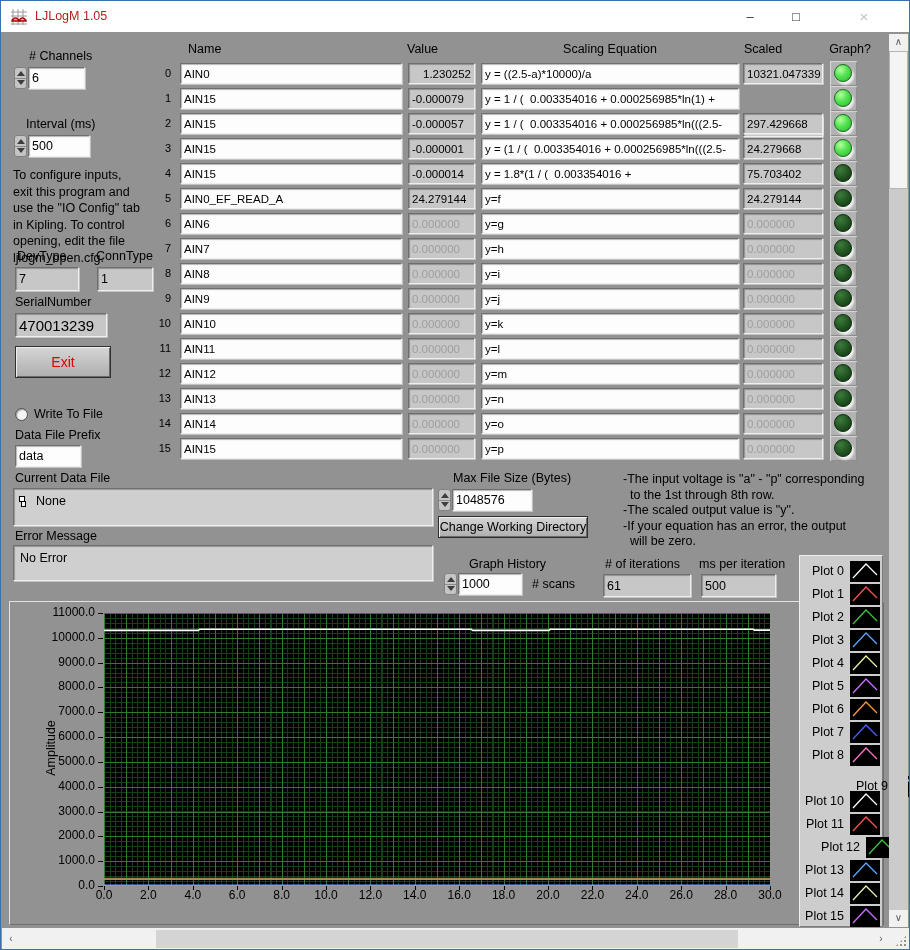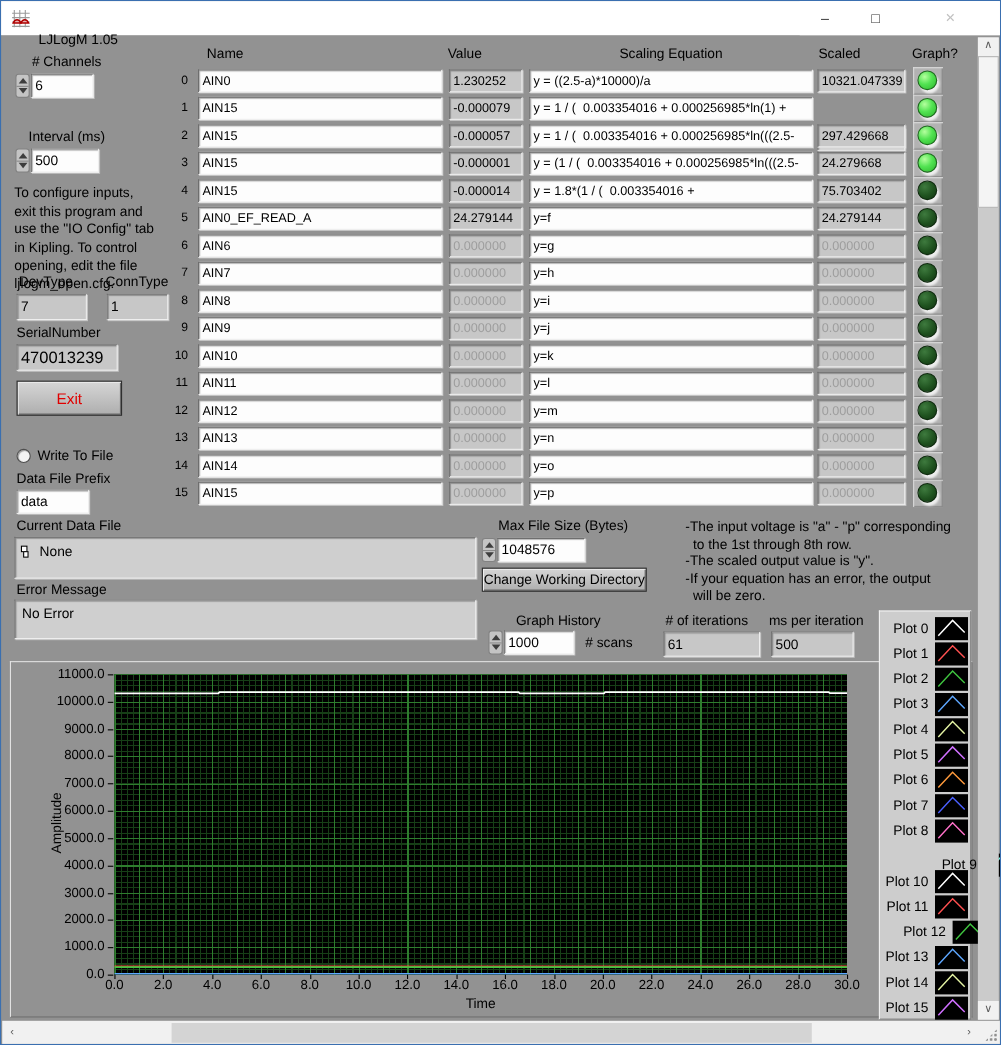--- a/index.html
+++ b/index.html
@@ -1,21 +1,21 @@
 <!DOCTYPE html>
 <html><head>
 <meta charset="utf-8">
 <style>
   html,body{margin:0;padding:0;background:#555;}
   *{box-sizing:border-box;font-family:"Liberation Sans",sans-serif;}
   .win{position:relative;width:910px;height:950px;background:#929292;border:1px solid #3a6fb0;overflow:hidden;}
   .abs{position:absolute;}
   
   .titlebar{position:absolute;left:0;top:0;width:908px;height:31px;background:#ffffff;}
-  .title-text{position:absolute;left:34px;top:8px;font-size:12.5px;color:#000000;margin-top:20px;}
+  .title-text{position:absolute;left:34px;top:8px;font-size:12.5px;color:#b91c1c;}
   .winbtn{position:absolute;top:0;width:46px;height:31px;text-align:center;line-height:31px;color:#333;font-size:13px;background:#fff;}
   .winbtn.close{color:#c0c0c0;font-size:15px;}
   
   .lbl{position:absolute;font-size:12.5px;color:#000;white-space:nowrap;}
   
   .fld{position:absolute;font-size:11.5px;line-height:18px;color:#000;padding:1px 3px 0 3px;overflow:hidden;white-space:pre;
        border:1px solid #6e6e6e;border-bottom-color:#eeeeee;border-right-color:#eeeeee;
        box-shadow:inset 1px 1px 1px rgba(0,0,0,.28), 1px 1px 0 rgba(255,255,255,.45);}
   .white{background:#fdfdfd;}
   .gray{background:#c7c7c7;}
@@ -132,21 +132,21 @@
 
   <div class="lbl" style="left:187px;top:41px">Name</div>
   <div class="lbl" style="left:406px;top:41px">Value</div>
   <div class="lbl" style="left:480px;top:41px;width:258px;text-align:center">Scaling Equation</div>
   <div class="lbl" style="left:743px;top:41px">Scaled</div>
   <div class="lbl" style="left:826px;top:41px;width:46px;text-align:center">Graph?</div>
 
   <div class="abs" style="left:0;top:0;width:910px;height:0">
       <div class="idxlbl" style="position: absolute; left: 146px; top: 66px; width: 24px; height: 14px;">0</div>
       <div class="fld white" style="position: absolute; left: 179px; top: 62px; width: 222px; height: 21px;">AIN0</div>
-      <div class="fld gray" style="position: absolute; left: 407px; top: 62px; width: 67px; height: 21px;">1.230252</div>
+      <div class="fld gray" style="position: absolute; left: 407px; top: 62px; width: 67px; height: 21px; text-align: right;">1.230252</div>
       <div class="fld white" style="position: absolute; left: 480px; top: 62px; width: 258px; height: 21px;">y = ((2.5-a)*10000)/a</div>
       <div class="fld gray" style="position: absolute; left: 742px; top: 62px; width: 80px; height: 21px;">10321.047339</div>
       <div class="ledcell" style="position: absolute; left: 829px; top: 60px; width: 27px; height: 25px;">
         <div class="led on"></div>
       </div>
       <div class="idxlbl" style="position: absolute; left: 146px; top: 91px; width: 24px; height: 14px;">1</div>
       <div class="fld white" style="position: absolute; left: 179px; top: 87px; width: 222px; height: 21px;">AIN15</div>
       <div class="fld gray" style="position: absolute; left: 407px; top: 87px; width: 67px; height: 21px;">-0.000079</div>
       <div class="fld white" style="position: absolute; left: 480px; top: 87px; width: 258px; height: 21px;">y = 1 / (  0.003354016 + 0.000256985*ln(1) +</div>
       <div class="fld gray" style="position: absolute; left: 742px; top: 87px; width: 80px; height: 21px; margin-top: 28px;">298.150039</div>
@@ -302,21 +302,20 @@
   <div class="lbl" style="left:531px;top:576px"># scans</div>
 
   <div class="lbl" style="left:604px;top:556px"># of iterations</div>
   <div class="fld gray" style="left:602px;top:573px;width:88px;height:23px;font-size:12.5px;line-height:20px">61</div>
 
   <div class="lbl" style="left:698px;top:556px">ms per iteration</div>
   <div class="fld gray" style="left:700px;top:573px;width:75px;height:23px;font-size:12.5px;line-height:20px">500</div>
 
   <div class="gframe" style="left:8px;top:600px;width:875px;height:324px"></div>
   <div class="axis-title" style="left:10px;top:740px;width:80px;transform:rotate(-90deg)">Amplitude</div>
-  <div class="axis-title" style="left:103px;top:904px;width:666px">Time</div>
   <div class="plot" style="left:103px;top:612px;width:666px;height:273px">
       <svg width="666" height="273" style="position: absolute; left: 0px; top: 0px;">
         <polyline points="0.0,17.4 94.3,17.4 95.5,16.3 367.4,16.3 368.5,17.4 445.1,17.4 446.2,16.3 649.4,16.3 650.5,17.1 666.0,17.1" fill="none" stroke="#ffffff" stroke-width="1.6"></polyline>
         <polyline points="0.0,265.6 666.0,265.6" fill="none" stroke="#ff4545" stroke-width="1.6"></polyline>
         <polyline points="0.0,266.3 666.0,266.3" fill="none" stroke="#3fc43f" stroke-width="1.6"></polyline>
         <polyline points="0.0,272.4 666.0,272.4" fill="none" stroke="#5ea7ff" stroke-width="1.6"></polyline>
       </svg>
     </div>
   <div class="abs" style="left:0;top:0">
       <div class="ticklbl yt" style="position: absolute; left: 30px; top: 877px; width: 64px; height: 14px;">0.0</div>

